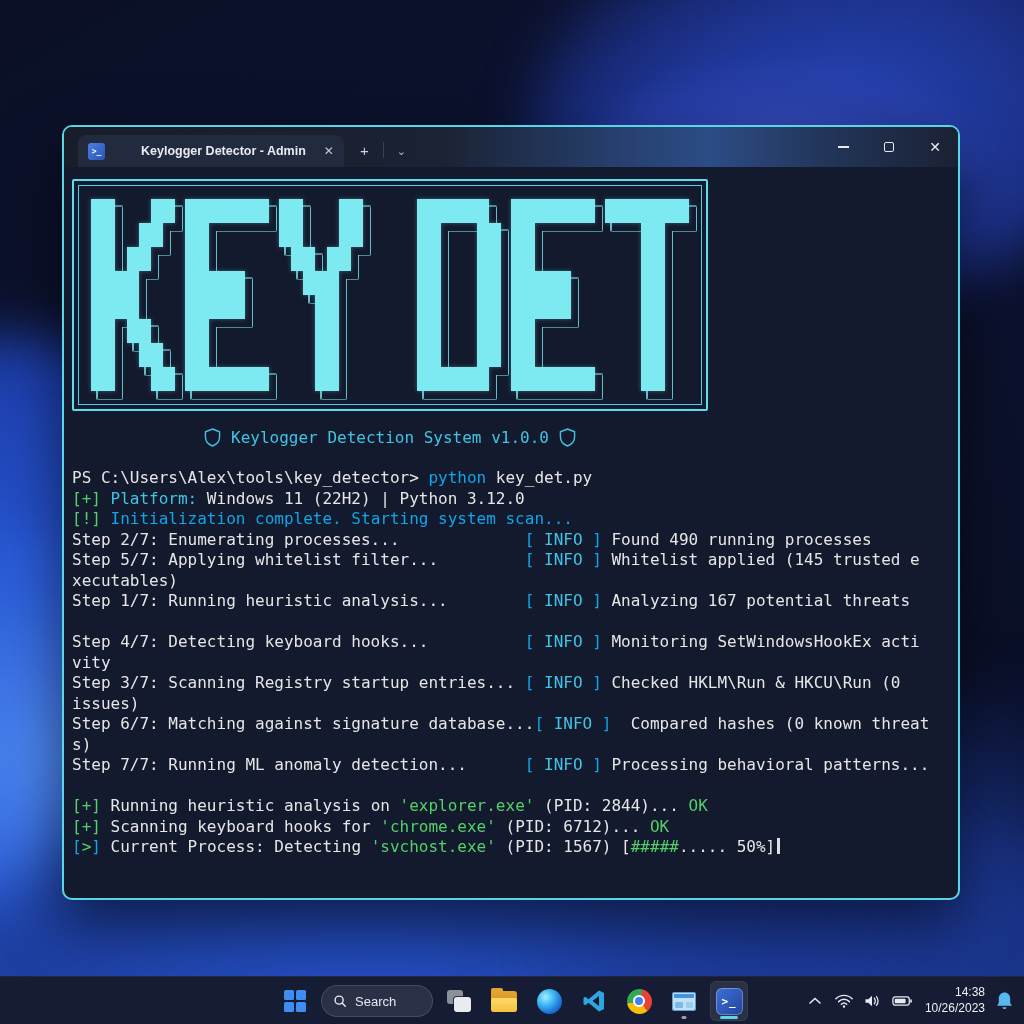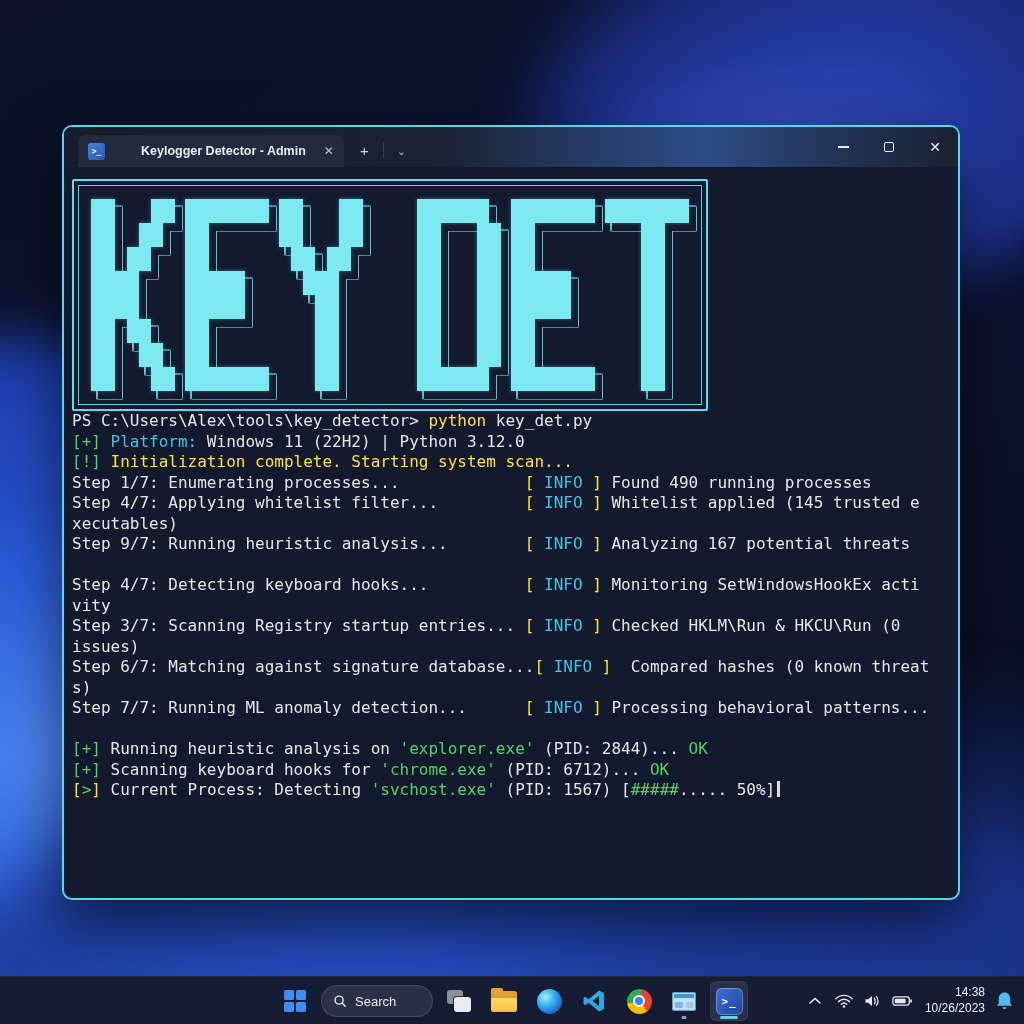--- a/index.html
+++ b/index.html
@@ -39,21 +39,21 @@
   .glyph-layer { display:flex; align-items:flex-start; gap:10px; }
   .glyph-layer.shadow { position:absolute; left:7px; top:8px; filter:drop-shadow(1.5px 0 0 rgba(120,232,240,.55)) drop-shadow(-1.5px 0 0 rgba(120,232,240,.55)) drop-shadow(0 1.5px 0 rgba(120,232,240,.55)) drop-shadow(0 -1.5px 0 rgba(120,232,240,.55)); }
   .glyph-layer.main { position:relative; filter:drop-shadow(0 0 2px rgba(120,232,240,.35)); }
   .gl { display:grid; grid-template-columns:repeat(7,12px); grid-auto-rows:24px; }
   .gl .c { width:12px; height:24px; }
   .glyph-layer.main .c { background:#7ceaf0; }
   .glyph-layer.shadow .c { background:#141a2d; }
   .gl-space { width:34px; }
   .subtitle { width:636px; margin-top:17px; margin-bottom:21px; text-align:center; color:#41c4e6; font-family:"DejaVu Sans Mono",monospace; font-size:16px; display:flex; align-items:center; justify-content:center; gap:10px; }
   pre.out { font-family:"DejaVu Sans Mono",monospace; font-size:16px; line-height:20.5px; white-space:pre; letter-spacing:0; }
-  .tw { color:#e6e6e6; } .ty { color:#fde047; } .tg { color:#53d069; } .tc { color:#41c4e6; }
+  .tw { color:#e6e6e6; } .ty { color:#0ea5e9; } .tg { color:#53d069; } .tc { color:#41c4e6; }
   .cursor { display:inline-block; width:2.5px; height:16px; background:#dcdee2; vertical-align:-2px; margin-left:2px; }
 
   
   .taskbar { position:absolute; left:0; bottom:0; width:1024px; height:48px; background:rgba(21,27,47,.96); border-top:1px solid rgba(255,255,255,.05); }
   .tb-center { position:absolute; left:50%; top:0; transform:translateX(-50%); height:48px; display:flex; align-items:center; gap:7px; }
   .tb-slot { width:38px; height:40px; display:flex; align-items:center; justify-content:center; position:relative; border-radius:6px; }
   .tb-slot.active { background:rgba(255,255,255,.09); box-shadow:inset 0 0 0 1px rgba(255,255,255,.06); }
   .run-dot { position:absolute; bottom:2px; left:50%; transform:translateX(-50%); width:5px; height:3px; border-radius:2px; background:#9aa2b2; }
   .active-bar { position:absolute; bottom:2px; left:50%; transform:translateX(-50%); width:18px; height:3px; border-radius:2px; background:#58d7ec; }
   .start-ico { width:22px; height:22px; display:grid; grid-template-columns:10px 10px; grid-template-rows:10px 10px; gap:2px; }
@@ -499,27 +499,36 @@
                 <div class="c" style="grid-row-start: 6; grid-column-start: 5;"></div>
                 <div class="c" style="grid-row-start: 7; grid-column-start: 4;"></div>
                 <div class="c" style="grid-row-start: 7; grid-column-start: 5;"></div>
                 <div class="c" style="grid-row-start: 8; grid-column-start: 4;"></div>
                 <div class="c" style="grid-row-start: 8; grid-column-start: 5;"></div>
               </div>
             </div>
         </div>
       </div>
     </div>
+    <div class="subtitle">
+      <svg class="shield" width="17" height="19" viewBox="0 0 24 26">
+          <path d="M12 1 L22 5 V12 C22 18.5 17.5 23 12 25 C6.5 23 2 18.5 2 12 V5 Z" fill="none" stroke="#41c4e6" stroke-width="2"></path>
+        </svg>
+      <span>Keylogger Detection System v1.0.0</span>
+      <svg class="shield" width="17" height="19" viewBox="0 0 24 26">
+          <path d="M12 1 L22 5 V12 C22 18.5 17.5 23 12 25 C6.5 23 2 18.5 2 12 V5 Z" fill="none" stroke="#41c4e6" stroke-width="2"></path>
+        </svg>
+    </div>
     <pre class="out" id="term-out"><span class="tw">PS C:\Users\Alex\tools\key_detector&gt; </span><span class="ty">python</span><span class="tw"> key_det.py</span>
 <span class="tg">[+]</span><span class="tc"> Platform:</span><span class="tw"> Windows 11 (22H2) | Python 3.12.0</span>
 <span class="tg">[!]</span><span class="ty"> Initialization complete. Starting system scan...</span>
-<span class="tw">Step 1/7: Enumerating processes...             </span><span class="ty">[ </span><span class="tc">INFO</span><span class="ty"> ]</span><span class="tw"> Found 490 running processes</span>
-<span class="tw">Step 4/7: Applying whitelist filter...         </span><span class="ty">[ </span><span class="tc">INFO</span><span class="ty"> ]</span><span class="tw"> Whitelist applied (145 trusted e
+<span class="tw">Step 2/7: Enumerating processes...             </span><span class="ty">[ </span><span class="tc">INFO</span><span class="ty"> ]</span><span class="tw"> Found 490 running processes</span>
+<span class="tw">Step 5/7: Applying whitelist filter...         </span><span class="ty">[ </span><span class="tc">INFO</span><span class="ty"> ]</span><span class="tw"> Whitelist applied (145 trusted e
 xecutables)</span>
-<span class="tw">Step 9/7: Running heuristic analysis...        </span><span class="ty">[ </span><span class="tc">INFO</span><span class="ty"> ]</span><span class="tw"> Analyzing 167 potential threats</span>
+<span class="tw">Step 1/7: Running heuristic analysis...        </span><span class="ty">[ </span><span class="tc">INFO</span><span class="ty"> ]</span><span class="tw"> Analyzing 167 potential threats</span>
 
 <span class="tw">Step 4/7: Detecting keyboard hooks...          </span><span class="ty">[ </span><span class="tc">INFO</span><span class="ty"> ]</span><span class="tw"> Monitoring SetWindowsHookEx acti
 vity</span>
 <span class="tw">Step 3/7: Scanning Registry startup entries... </span><span class="ty">[ </span><span class="tc">INFO</span><span class="ty"> ]</span><span class="tw"> Checked HKLM\Run &amp; HKCU\Run (0
 issues)</span>
 <span class="tw">Step 6/7: Matching against signature database...</span><span class="ty">[ </span><span class="tc">INFO</span><span class="ty"> ]</span><span class="tw">  Compared hashes (0 known threat
 s)</span>
 <span class="tw">Step 7/7: Running ML anomaly detection...      </span><span class="ty">[ </span><span class="tc">INFO</span><span class="ty"> ]</span><span class="tw"> Processing behavioral patterns...</span>
 
 <span class="tg">[+]</span><span class="tw"> Running heuristic analysis on </span><span class="tg">'explorer.exe'</span><span class="tw"> (PID: 2844)... </span><span class="tg">OK</span>

